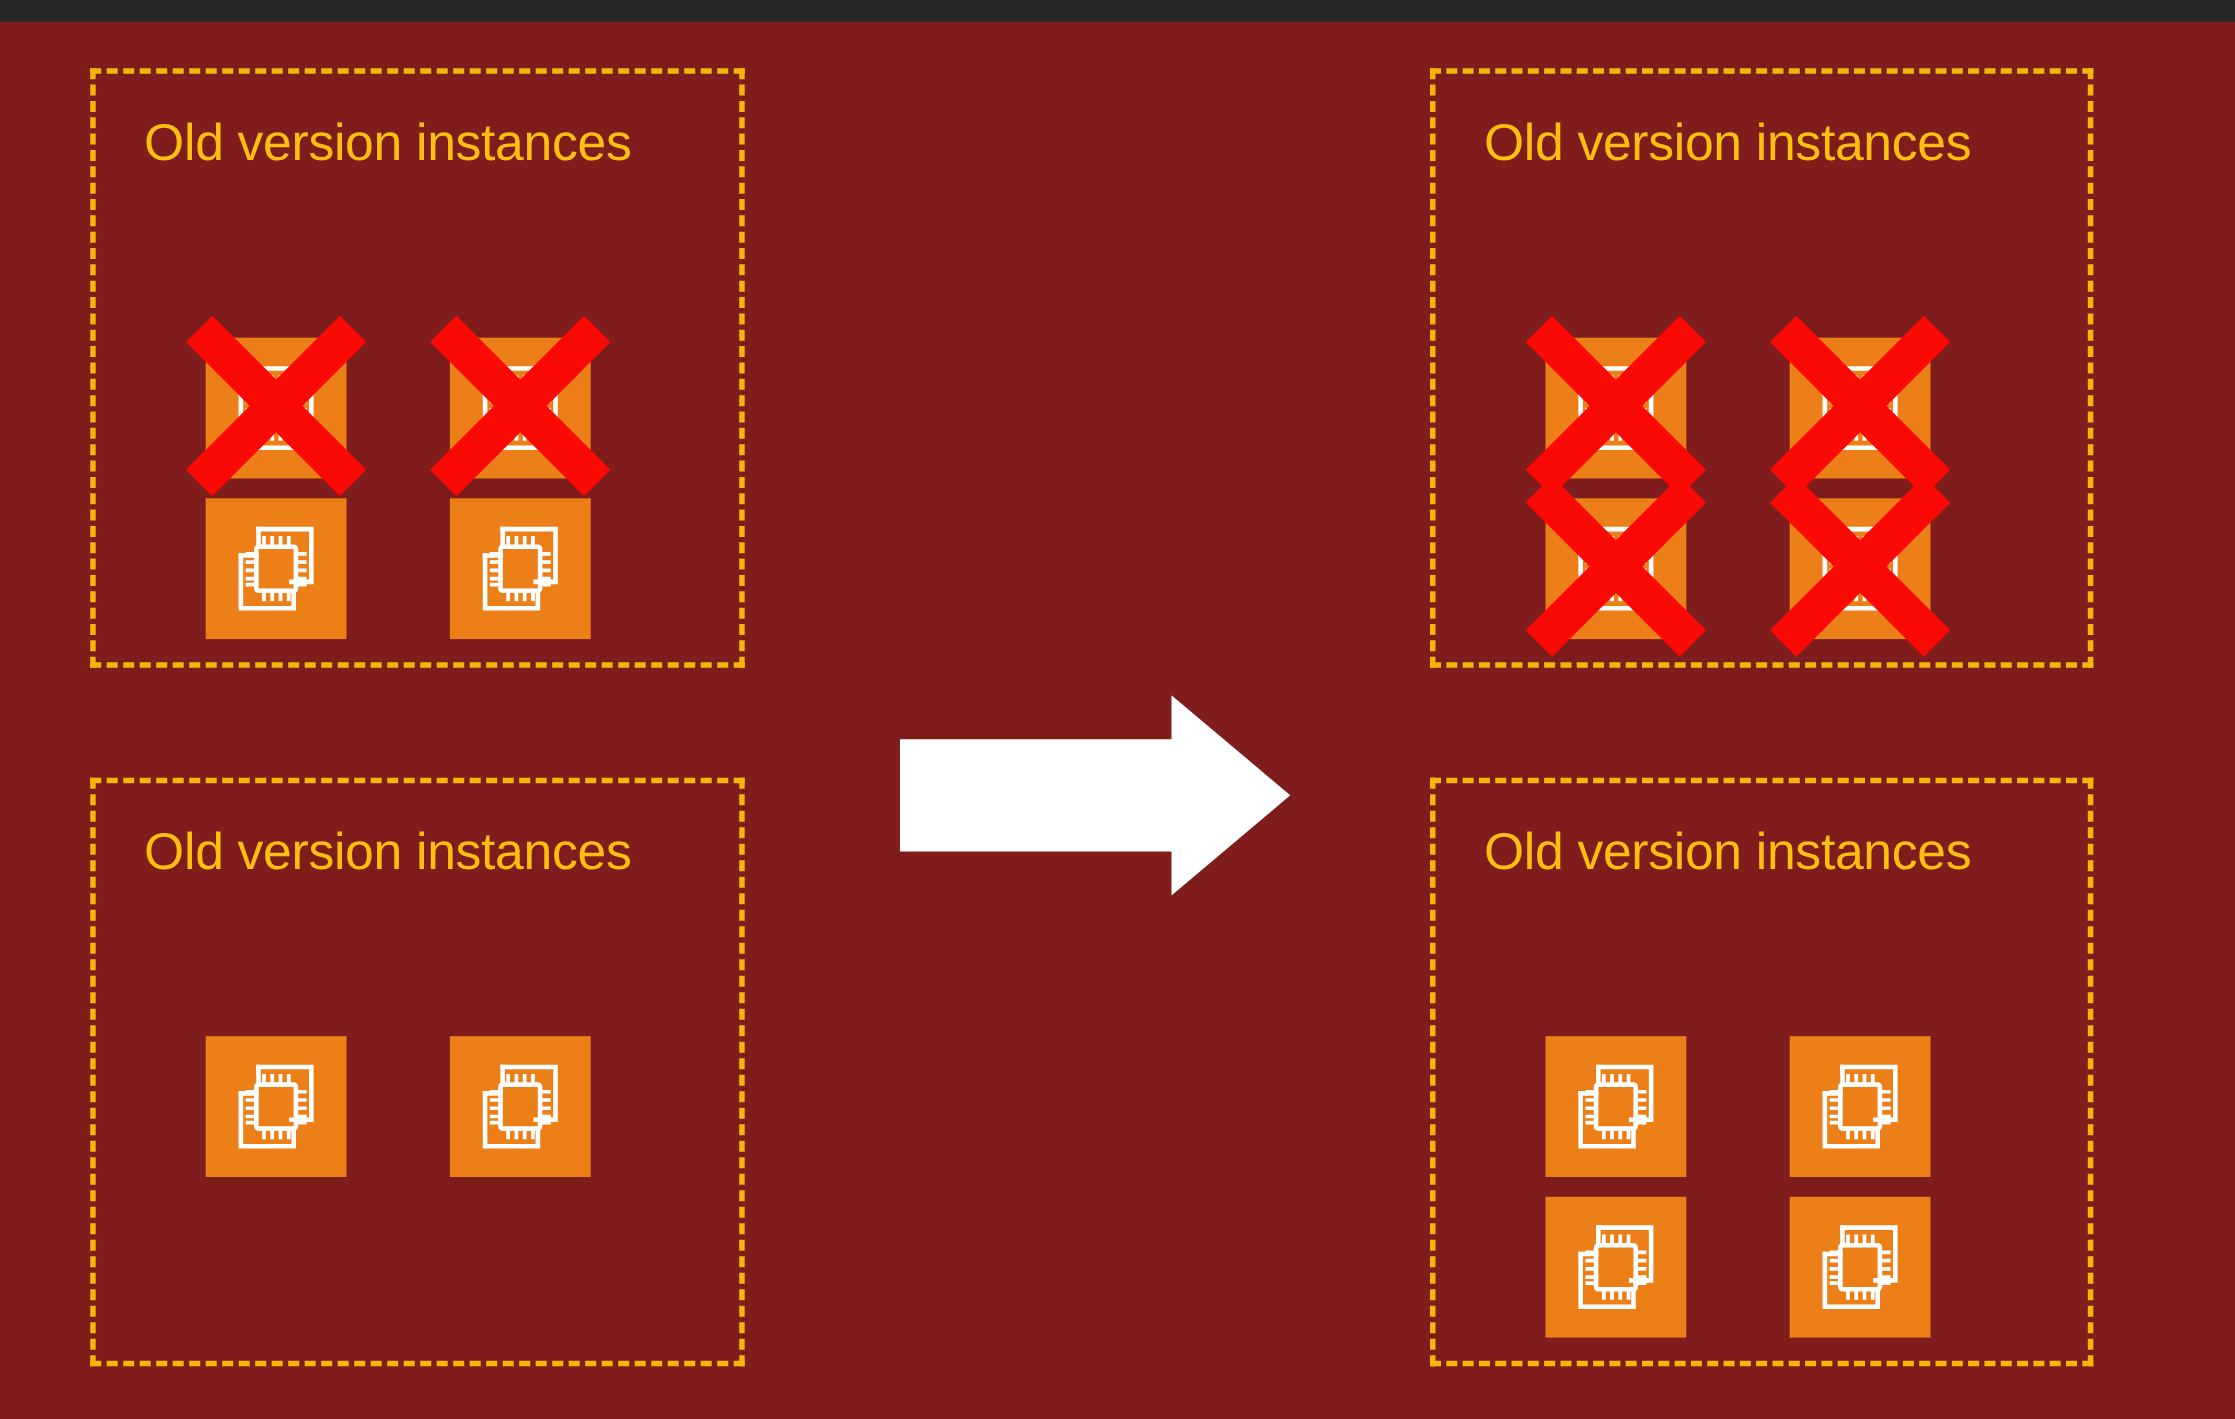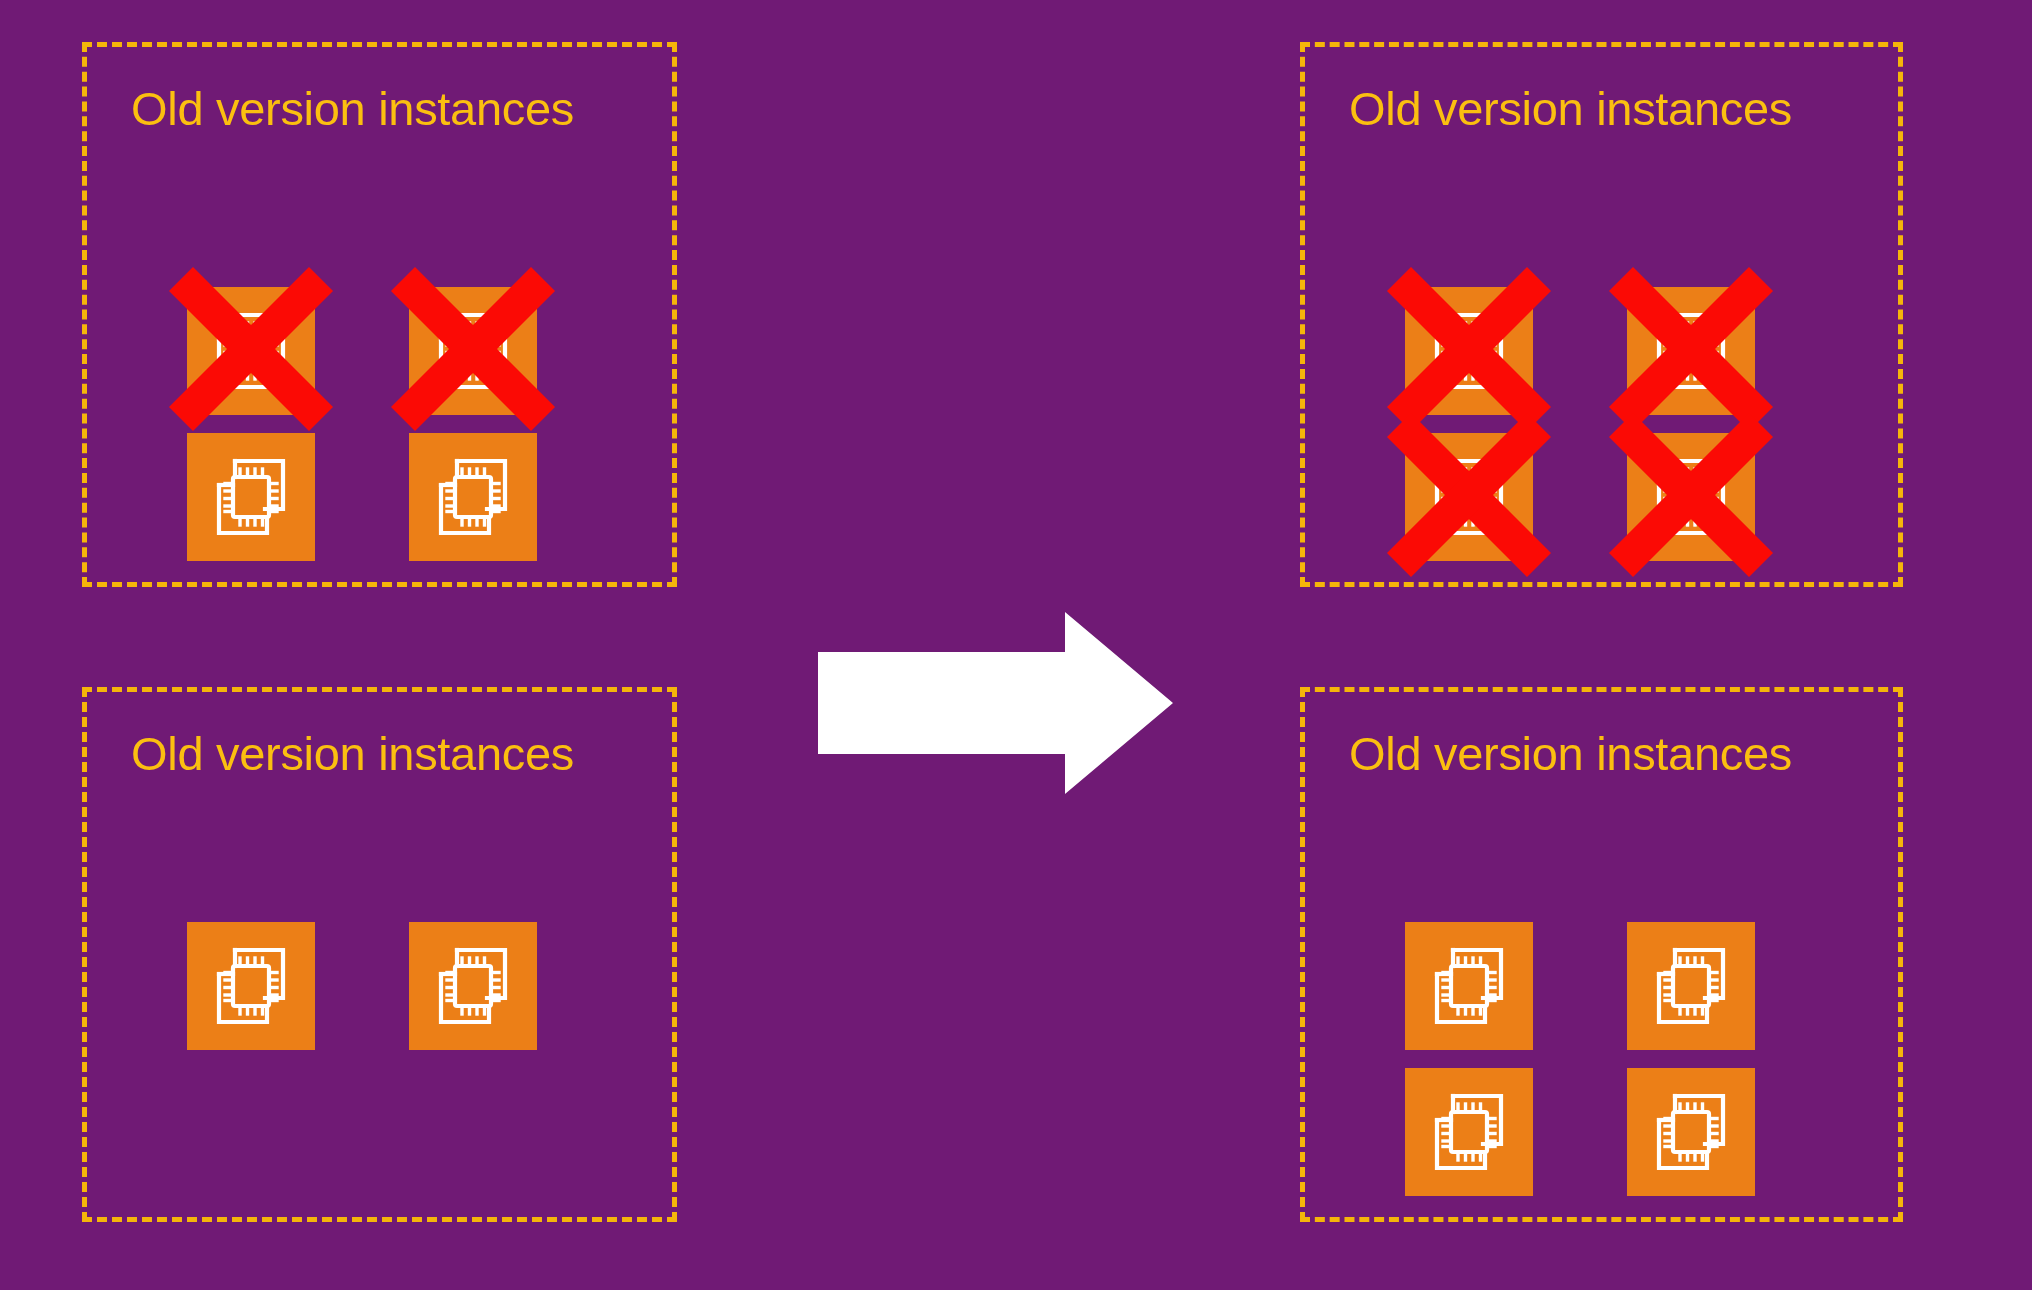--- a/index.html
+++ b/index.html
@@ -11,21 +11,22 @@
     width: 2032px;
     height: 1290px;
     position: relative;
     overflow: hidden;
     font-family: "Liberation Sans", sans-serif;
   }
 
   #stage {
     position: absolute;
     inset: 0;
-    background: #701a75;
+    background: #7f1d1d;
+    margin-top: 20px;
   }
 
   
   .group-box {
     position: absolute;
     box-sizing: border-box;
     border: 5px dashed #F5B50A;
     background: transparent;
   }
 

